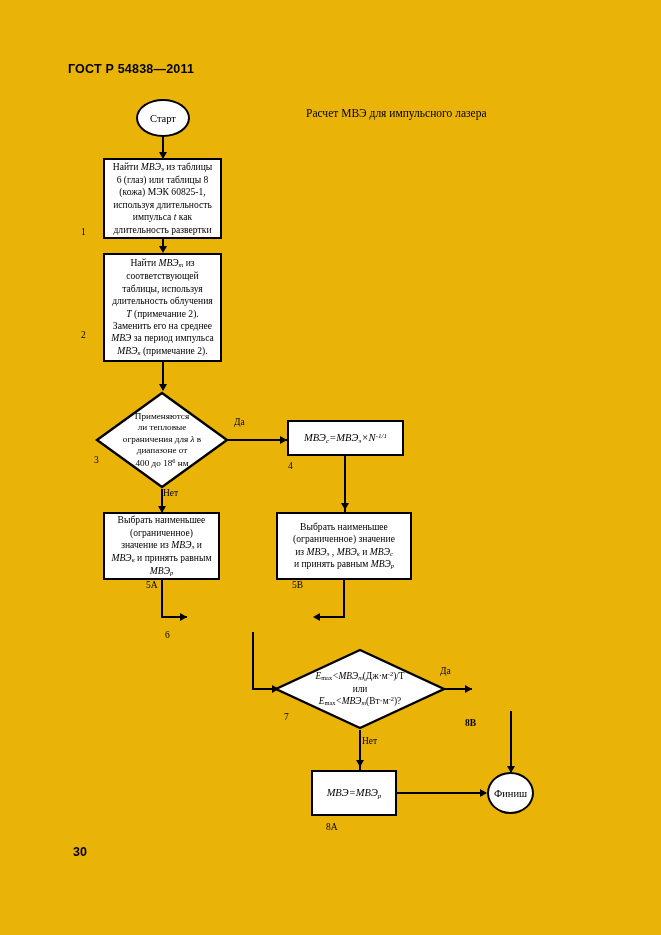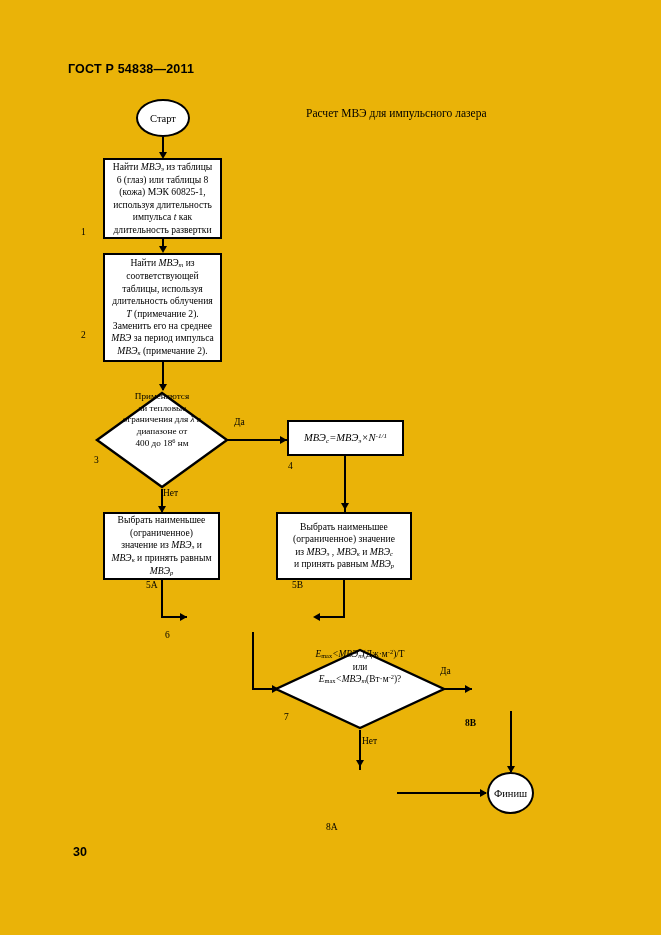--- a/index.html
+++ b/index.html
@@ -84,20 +84,21 @@
     position: absolute;
     left: 0; top: 0;
     overflow: visible;
   }
   .decision-text {
     position: absolute;
     left: 0; top: 0;
     width: 100%;
     height: 100%;
     display: flex;
+    align-items: center;
     justify-content: center;
     text-align: center;
     font-size: 9.4px;
     line-height: 1.28;
     padding: 0 14px;
     box-sizing: border-box;
   }
   .decision-text.tight { font-size: 9.2px; line-height: 1.25; padding: 0 26px; }
   
   .hline, .vline {
@@ -295,20 +296,25 @@
   <div class="branch-label" style="left:440px; top:666px;">Да</div>
 
   <div class="vline" style="left:359px; top:730px; height:40px;"></div>
   <div class="arrow-down" style="left:355.5px; top:760px;"></div>
   <div class="branch-label" style="left:362px; top:736px;">Нет</div>
 
   <div class="step-label" style="left:465px; top:718px;font-weight:bold;">8В</div>
   <div class="vline" style="left:510px; top:711px; height:61px;"></div>
   <div class="arrow-down" style="left:506.5px; top:766px;"></div>
 
+  <div class="node formula-box" style="left:311px; top:770px; width:86px; height:46px;">
+    <span>
+      <span class="ital">МВЭ=МВЭ</span><sub class="ital">р</sub>
+    </span>
+  </div>
   <div class="step-label" style="left:326px; top:822px;">8А</div>
   <div class="hline" style="left:397px; top:792px; width:89px;"></div>
   <div class="arrow-right" style="left:480px; top:788.5px;"></div>
 
   <div class="node terminal" style="left:487px; top:772px; width:47px; height:42px;">
     <span>Финиш</span>
   </div>
 
   <div class="page-number">30</div>
 

